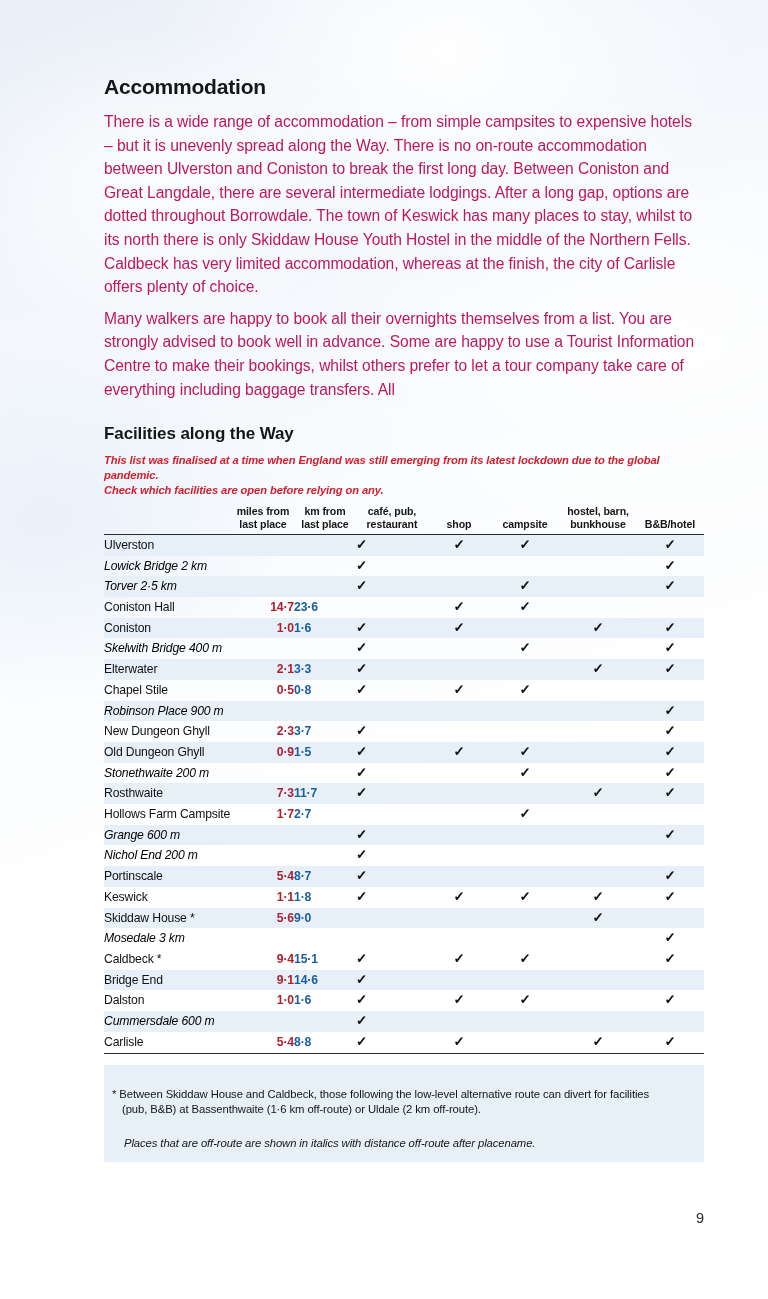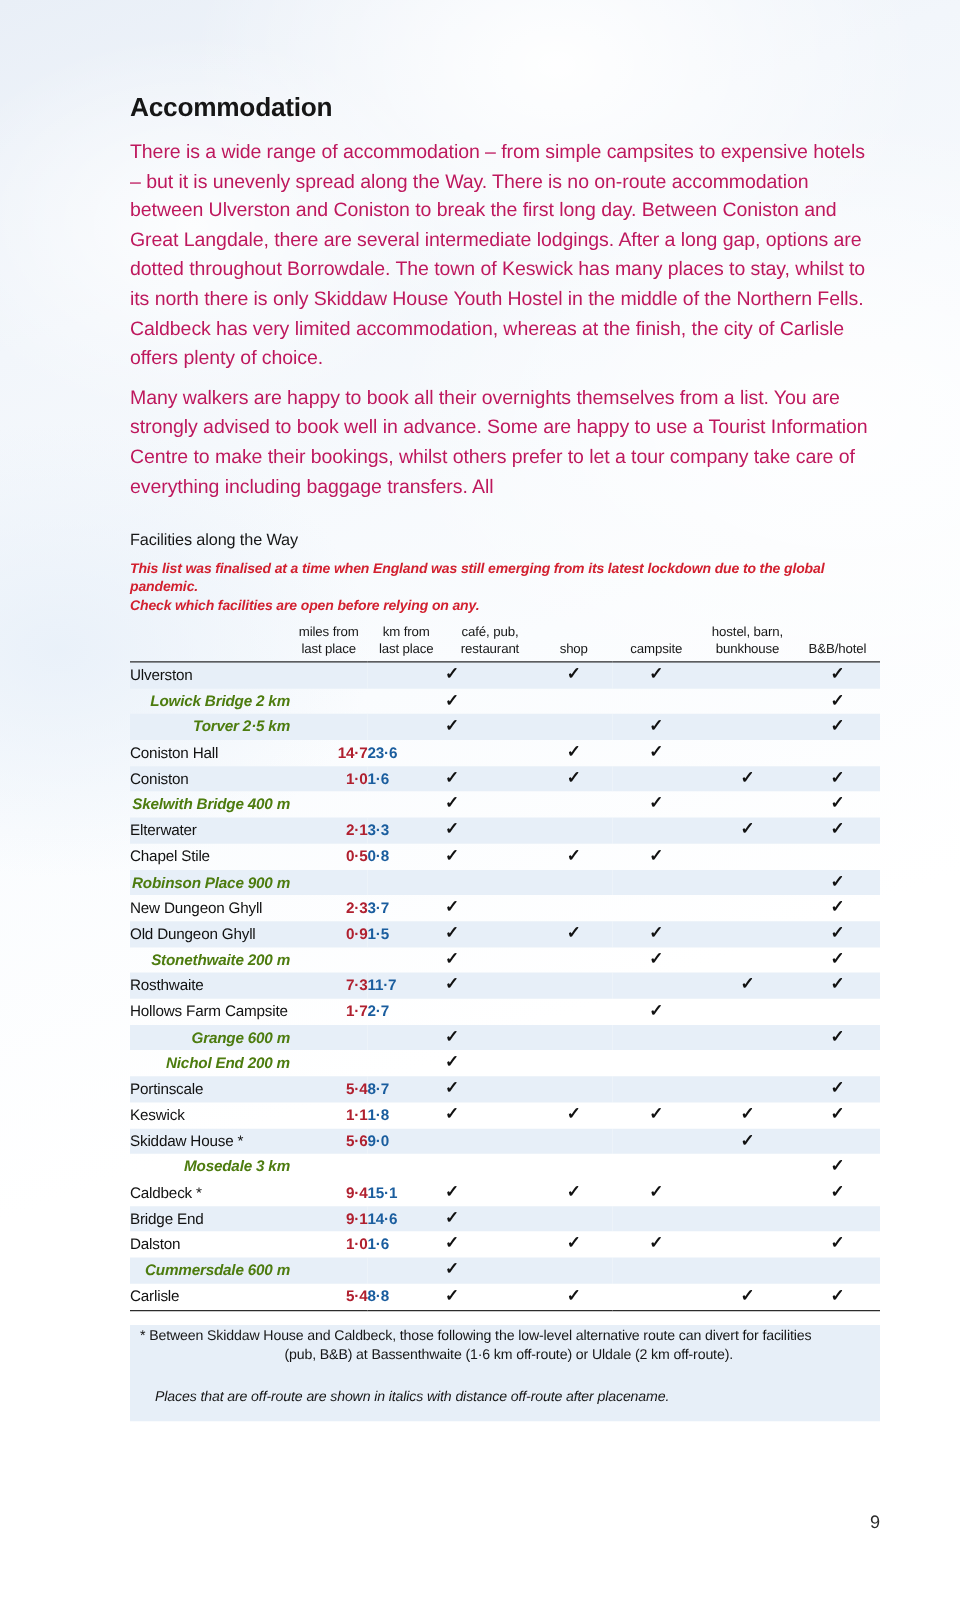--- a/index.html
+++ b/index.html
@@ -35,22 +35,22 @@
   
   .h-main {
     font-size: 21px;
     font-weight: bold;
     color: #161616;
     letter-spacing: -0.2px;
     margin-top: 63px;
   }
 
   .h-sub {
-    font-size: 13px;
-    font-weight: normal;
+    font-size: 17px;
+    font-weight: bold;
     color: #161616;
     letter-spacing: -0.1px;
     margin-top: 23px;
   }
 
   
   .para {
     font-size: 15.6px;
     line-height: 23.6px;
     color: #be185d;
@@ -82,21 +82,21 @@
   table.facilities col.c-miles   { width: 62px; }
   table.facilities col.c-km      { width: 62px; }
   table.facilities col.c-cafe    { width: 72px; }
   table.facilities col.c-shop    { width: 62px; }
   table.facilities col.c-camp    { width: 70px; }
   table.facilities col.c-hostel  { width: 76px; }
   table.facilities col.c-bb      { width: 68px; }
 
   table.facilities thead th {
     font-size: 10.6px;
-    font-weight: normal;
+    font-weight: bold;
     color: #161616;
     vertical-align: bottom;
     padding: 0 0 4px 0;
     line-height: 12.4px;
     text-align: center;
     letter-spacing: -0.1px;
   }
   thead th.th-place { text-align: left; }
   thead th.th-miles { color: #c0202f; text-align: right; padding-right: 6px; }
   thead th.th-km    { color: #1a5d9e; text-align: right; padding-right: 6px; }
@@ -122,24 +122,23 @@
 
   tbody tr.stripe td { background: #e7eff8; }
 
   td.place {
     font-weight: normal;
     color: #111111;
     padding-left: 2px;
     white-space: nowrap;
   }
   tr.offroute td.place {
-    font-weight: bold;
+    font-weight: normal;
     font-style: italic;
-    color: #4d7c0f;
-    text-align: right;
+    color: #000000;
   }
 
   td.miles {
     color: #b0202f;
     font-weight: bold;
     text-align: right;
     padding-right: 12px;
     font-size: 12.4px;
   }
   td.km {
@@ -160,28 +159,28 @@
 
   table.facilities tbody tr.last-rule td {
     border-bottom: 1.6px solid #2c2c2c;
   }
 
   
   .footnote {
     width: 600px;
     background: #e7eff8;
     margin-top: 11px;
-    padding: 2px 12px 11px 8px;
+    padding: 22px 12px 11px 8px;
     font-size: 11.3px;
     line-height: 15.5px;
     color: #161616;
     letter-spacing: -0.1px;
   }
   .footnote .fn-line { display: block; }
-  .footnote .fn-indent { padding-left: 10px; text-align: center; }
+  .footnote .fn-indent { padding-left: 10px; }
   .footnote .fn-italic {
     font-style: italic;
     padding-left: 12px;
     display: block;
     margin-top: 18px;
   }
 
   
   .page-num {
     position: absolute;

